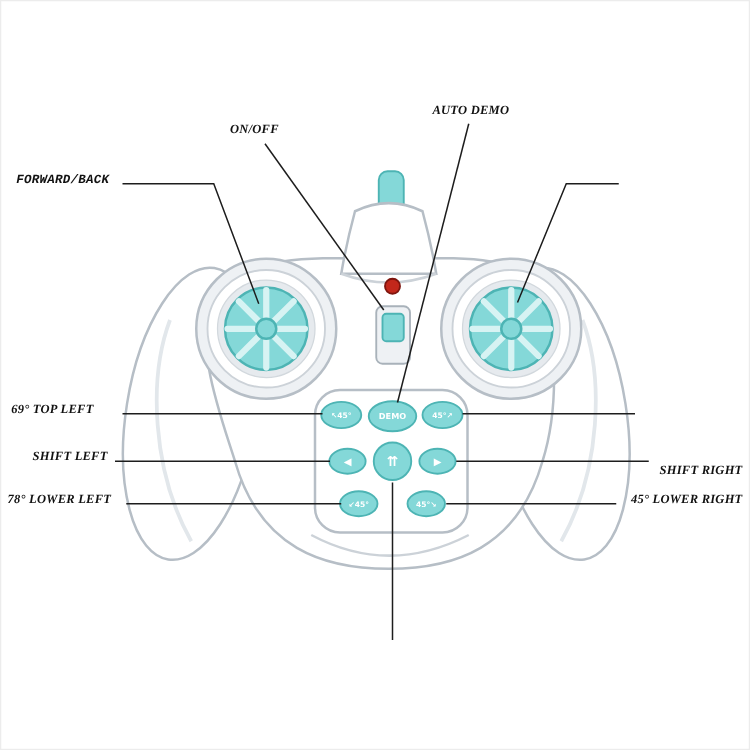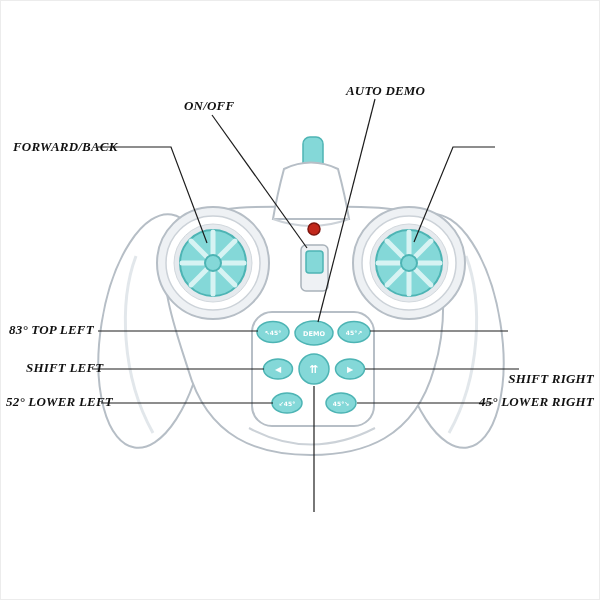--- a/index.html
+++ b/index.html
@@ -10,26 +10,26 @@
     border:1px solid #ececec;
     box-sizing:border-box;
     overflow:hidden;
     font-family:"Liberation Serif", serif;
   }
   .canvas svg{position:absolute;left:0;top:0;}
   .label{
     position:absolute;
     font-style:italic;
     font-weight:700;
-    font-size:13px;
+    font-size:10px;
     letter-spacing:.2px;
     color:var(--label-text,#111);
     white-space:nowrap;
   }
-  .lbl-forward-back  {left:12px;  top:138px;}
+  .lbl-forward-back  {left:12px;  top:138px;font-family:Liberation Mono, monospace;}
   .lbl-on-off        {left:183px; top:97px;}
   .lbl-auto-demo     {left:345px; top:82px;}
   .lbl-turn-left-right{right:5px; top:132px;}
   .lbl-top-left-45   {left:8px;   top:321px;}
   .lbl-shift-left    {left:25px;  top:359px;}
   .lbl-lower-left-45 {left:5px;   top:393px;}
   .lbl-top-right-45  {right:5px;  top:321px;}
   .lbl-shift-right   {right:5px;  top:359px;margin-top:11px;}
   .lbl-lower-right-45{right:5px;  top:393px;}
   .lbl-deformation   {left:274px; top:512px;}
@@ -154,18 +154,18 @@
       <line class="callout" x1="369" y1="330" x2="507" y2="330"></line>
       <line class="callout" x1="364" y1="368" x2="518" y2="368"></line>
       <line class="callout" x1="356" y1="402" x2="492" y2="402"></line>
       <line class="callout" x1="313" y1="511" x2="313" y2="385"></line>
     </g>
   </svg>
 
   <div class="label lbl-forward-back">FORWARD/BACK</div>
   <div class="label lbl-on-off">ON/OFF</div>
   <div class="label lbl-auto-demo">AUTO DEMO</div>
-  <div class="label lbl-top-left-45">83° TOP LEFT</div>
+  <div class="label lbl-top-left-45">69° TOP LEFT</div>
   <div class="label lbl-shift-left">SHIFT LEFT</div>
-  <div class="label lbl-lower-left-45">52° LOWER LEFT</div>
+  <div class="label lbl-lower-left-45">78° LOWER LEFT</div>
   <div class="label lbl-shift-right">SHIFT RIGHT</div>
   <div class="label lbl-lower-right-45">45° LOWER RIGHT</div>
 </div>
 
 </body></html>

